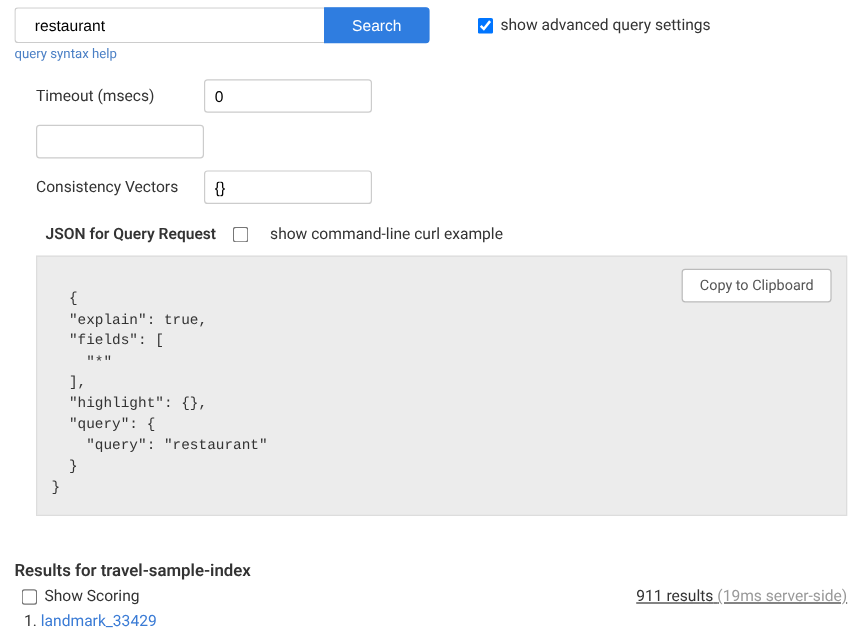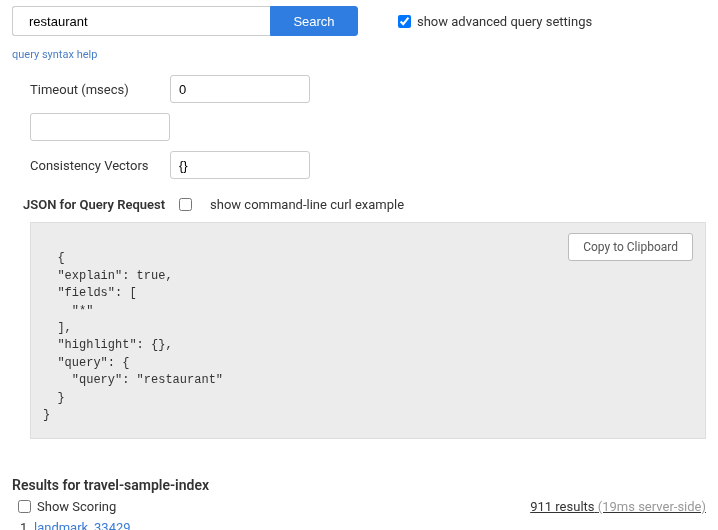--- a/index.html
+++ b/index.html
@@ -40,21 +40,21 @@
     display: flex;
     align-items: center;
     margin-left: 40px;
     font-size: 13px;
     gap: 6px;
   }
   .adv-check input { cursor: pointer; }
   .help-link {
     font-size: 11px;
     color: #4a7fc5;
-    margin-top: 12px;
+    margin-top: 2px;
     display: inline-block;
     cursor: pointer;
     text-align: center;
   }
   .adv-settings {
     margin-top: 14px;
     margin-left: 18px;
   }
   .adv-row {
     display: flex;
@@ -72,21 +72,21 @@
     border: 1px solid #ccc;
     border-radius: 3px;
     padding: 3px 8px;
     font-size: 13px;
     outline: none;
   }
   .json-header {
     display: flex;
     align-items: center;
     margin-top: 18px;
-    margin-left: 11px;
+    margin-left: 26px;
     gap: 14px;
   }
   .json-header .title {
     font-weight: 600;
     font-size: 13px;
   }
   .curl-check {
     display: flex;
     align-items: center;
     gap: 18px;

